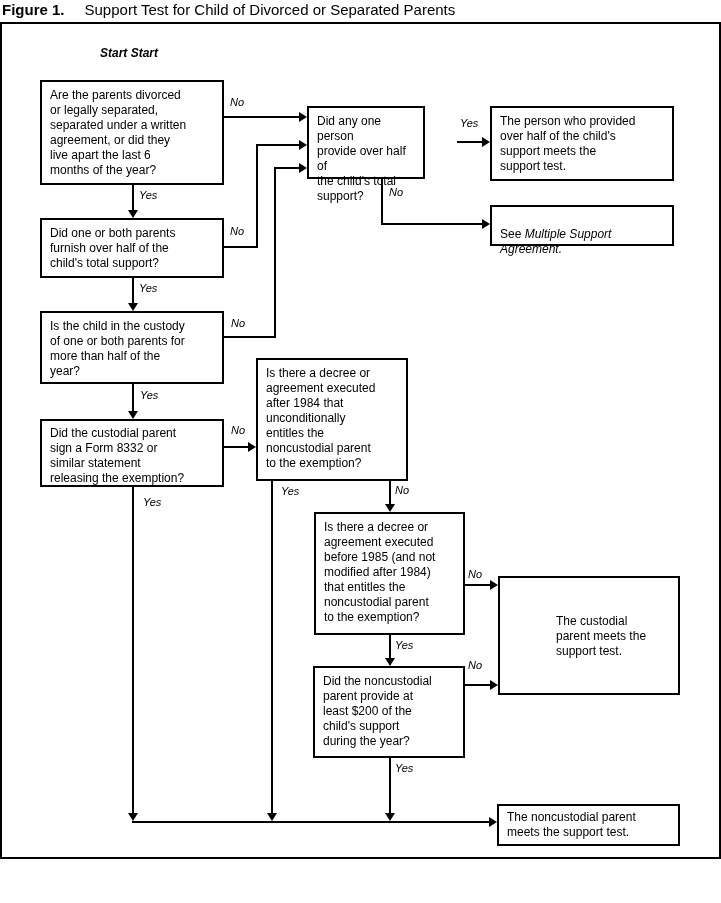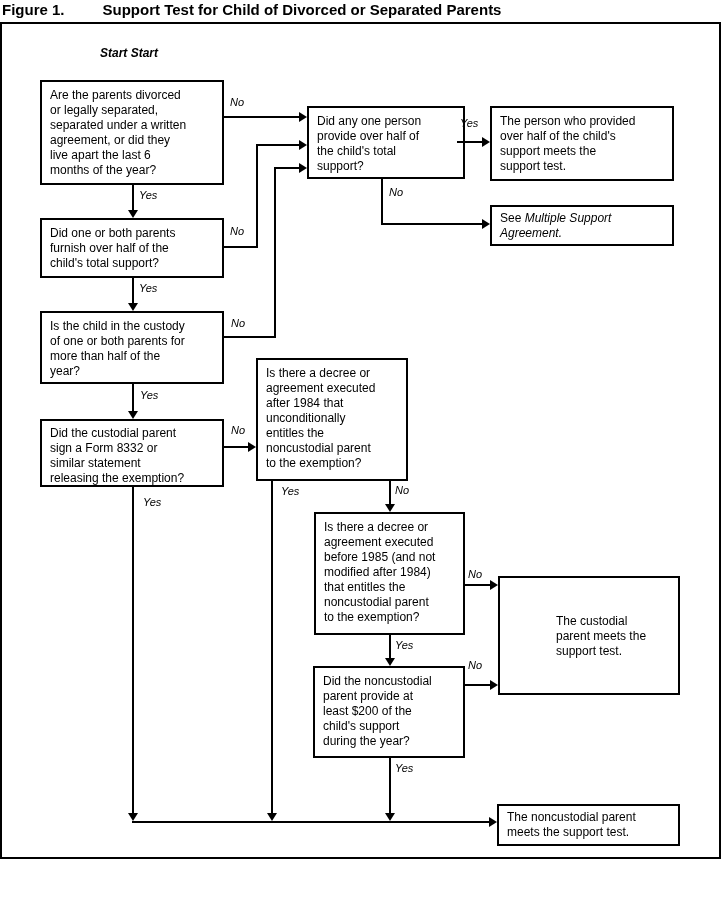--- a/index.html
+++ b/index.html
@@ -3,21 +3,21 @@
 <meta charset="utf-8">
 <style>
   * { margin: 0; padding: 0; box-sizing: border-box; }
   body { background: #fff; font-family: "Liberation Sans", sans-serif; }
   .canvas {
     position: relative; width: 721px; height: 903px; background: #fff;
     color: #000; overflow: hidden;
   }
   .fig-title { position: absolute; left: 2px; top: 1px; font-size: 15px; white-space: nowrap; }
   .fig-label { font-weight: 700; }
-  .fig-heading { font-weight: 700; margin-left: 38px; }
+  .fig-heading { font-weight: 400; margin-left: 20px; }
   .outer-box { position: absolute; left: 0; top: 22px; width: 721px; height: 837px; border: 2px solid #000; }
   .start-here { position: absolute; left: 100px; top: 46px; font-size: 12px; font-weight: 700; font-style: italic; }
   .box {
     position: absolute; border: 2px solid #000; background: #fff;
     font-size: 12px; line-height: 15px; padding: 6px 6px 4px 8px;
     white-space: pre-line;
   }
   .vcenter { display: flex; flex-direction: column; justify-content: center; }
   .lbl { position: absolute; font-size: 11px; font-style: italic; line-height: 11px; }
   .hline { position: absolute; height: 2px; background: #000; }
@@ -55,31 +55,31 @@
 
   <div class="box" style="left:40px; top:218px; width:184px; height:60px;">Did one or both parents
 furnish over half of the
 child's total support?</div>
 
   <div class="box" style="left:40px; top:419px; width:184px; height:68px; padding-top:5px;">Did the custodial parent
 sign a Form 8332 or
 similar statement
 releasing the exemption?</div>
 
-  <div class="box" style="left:307px; top:106px; width:158px; height:73px;">Did any one person
+  <div class="box" style="left:307px; top:106px; width:118px; height:73px;">Did any one person
 provide over half of
 the child's total
 support?</div>
 
   <div class="box" style="left:490px; top:106px; width:184px; height:75px;">The person who provided
 over half of the child's
 support meets the
 support test.</div>
 
-  <div class="box" style="left:490px; top:205px; width:184px; height:41px; padding-top:4px;"><span>See </span><span class="it">Multiple Support
+  <div class="box" style="left:490px; top:205px; width:184px; height:41px; padding-top:20px;"><span>See </span><span class="it">Multiple Support
 Agreement.</span></div>
 
   <div class="box" style="left:256px; top:358px; width:152px; height:123px;">Is there a decree or
 agreement executed
 after 1984 that
 unconditionally
 entitles the
 noncustodial parent
 to the exemption?</div>
 

